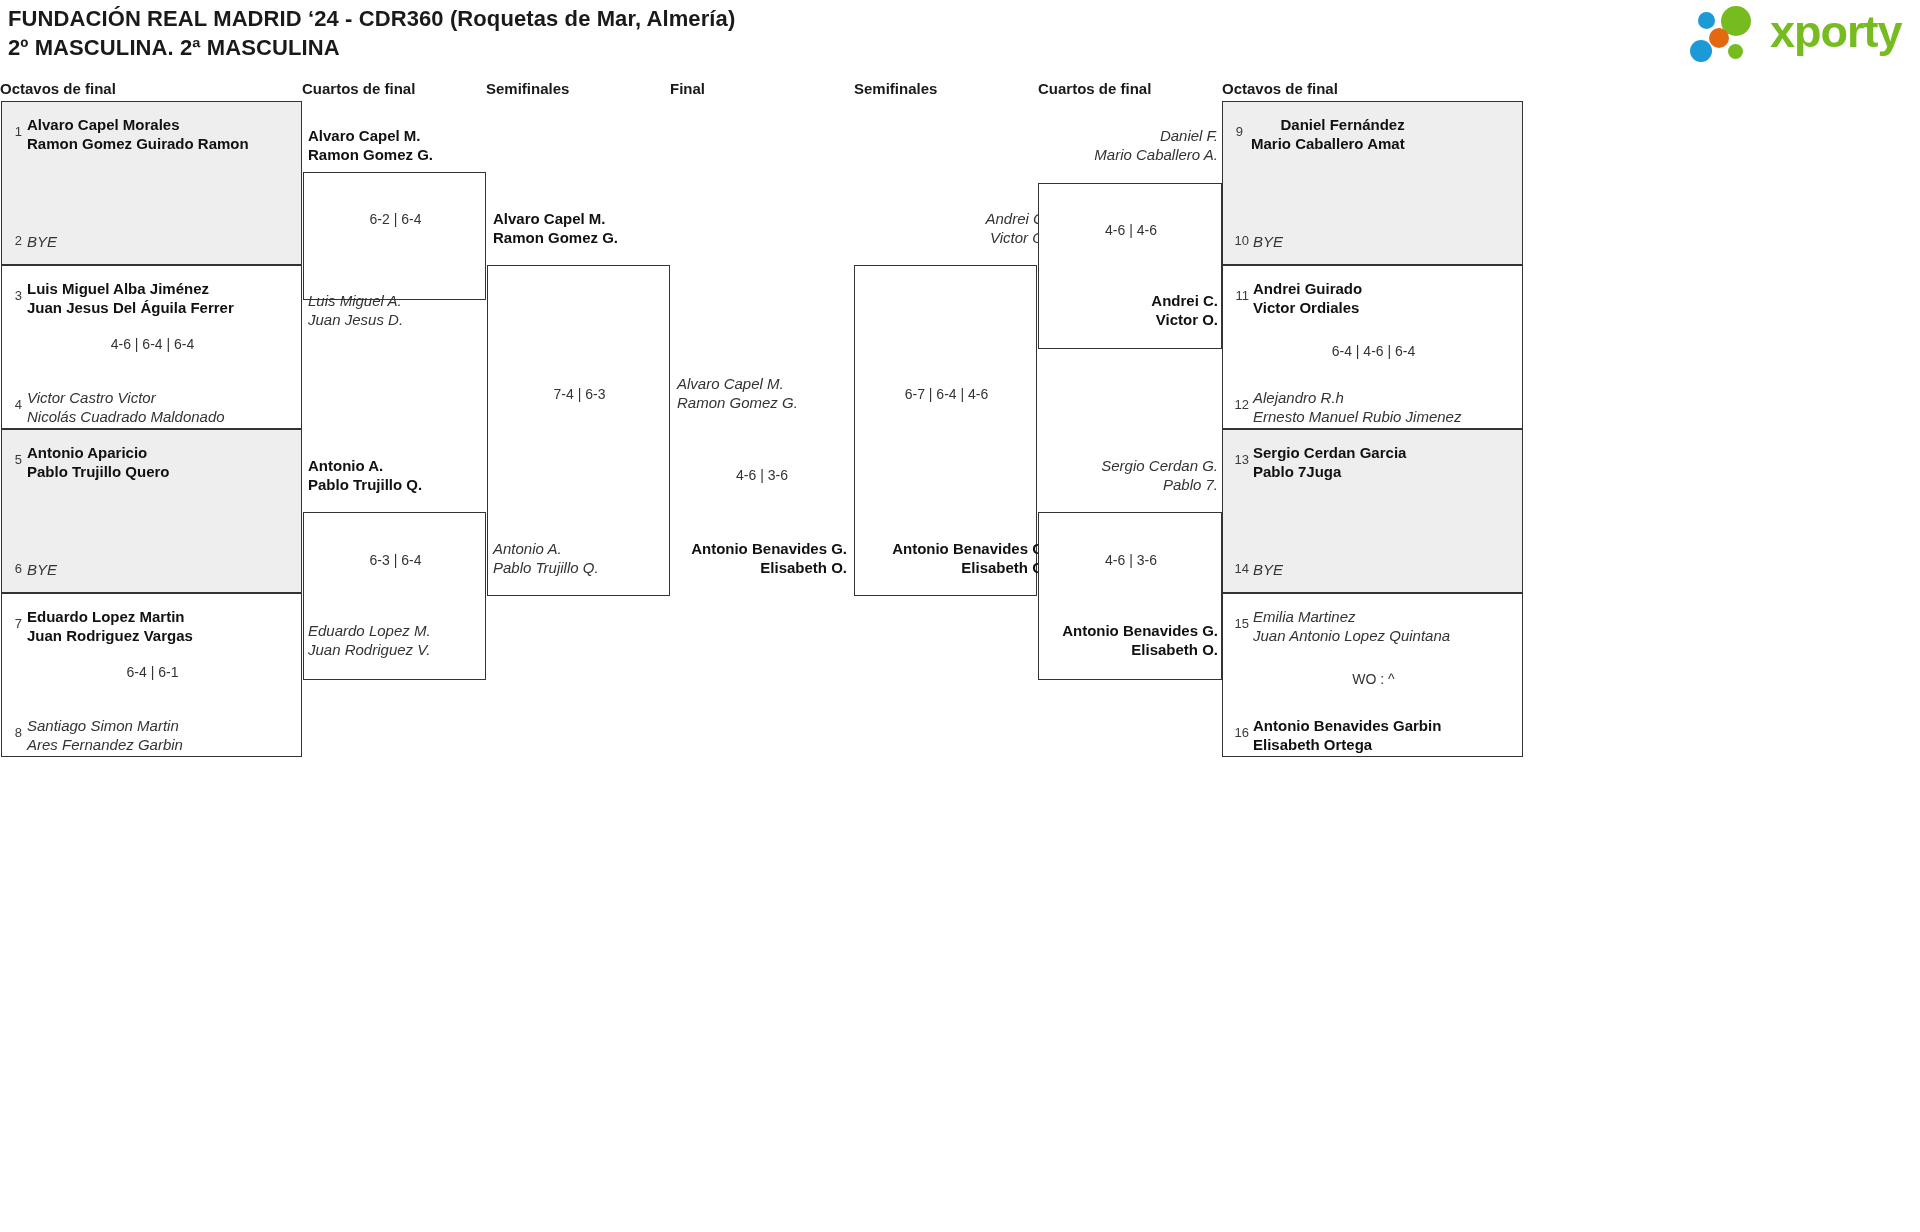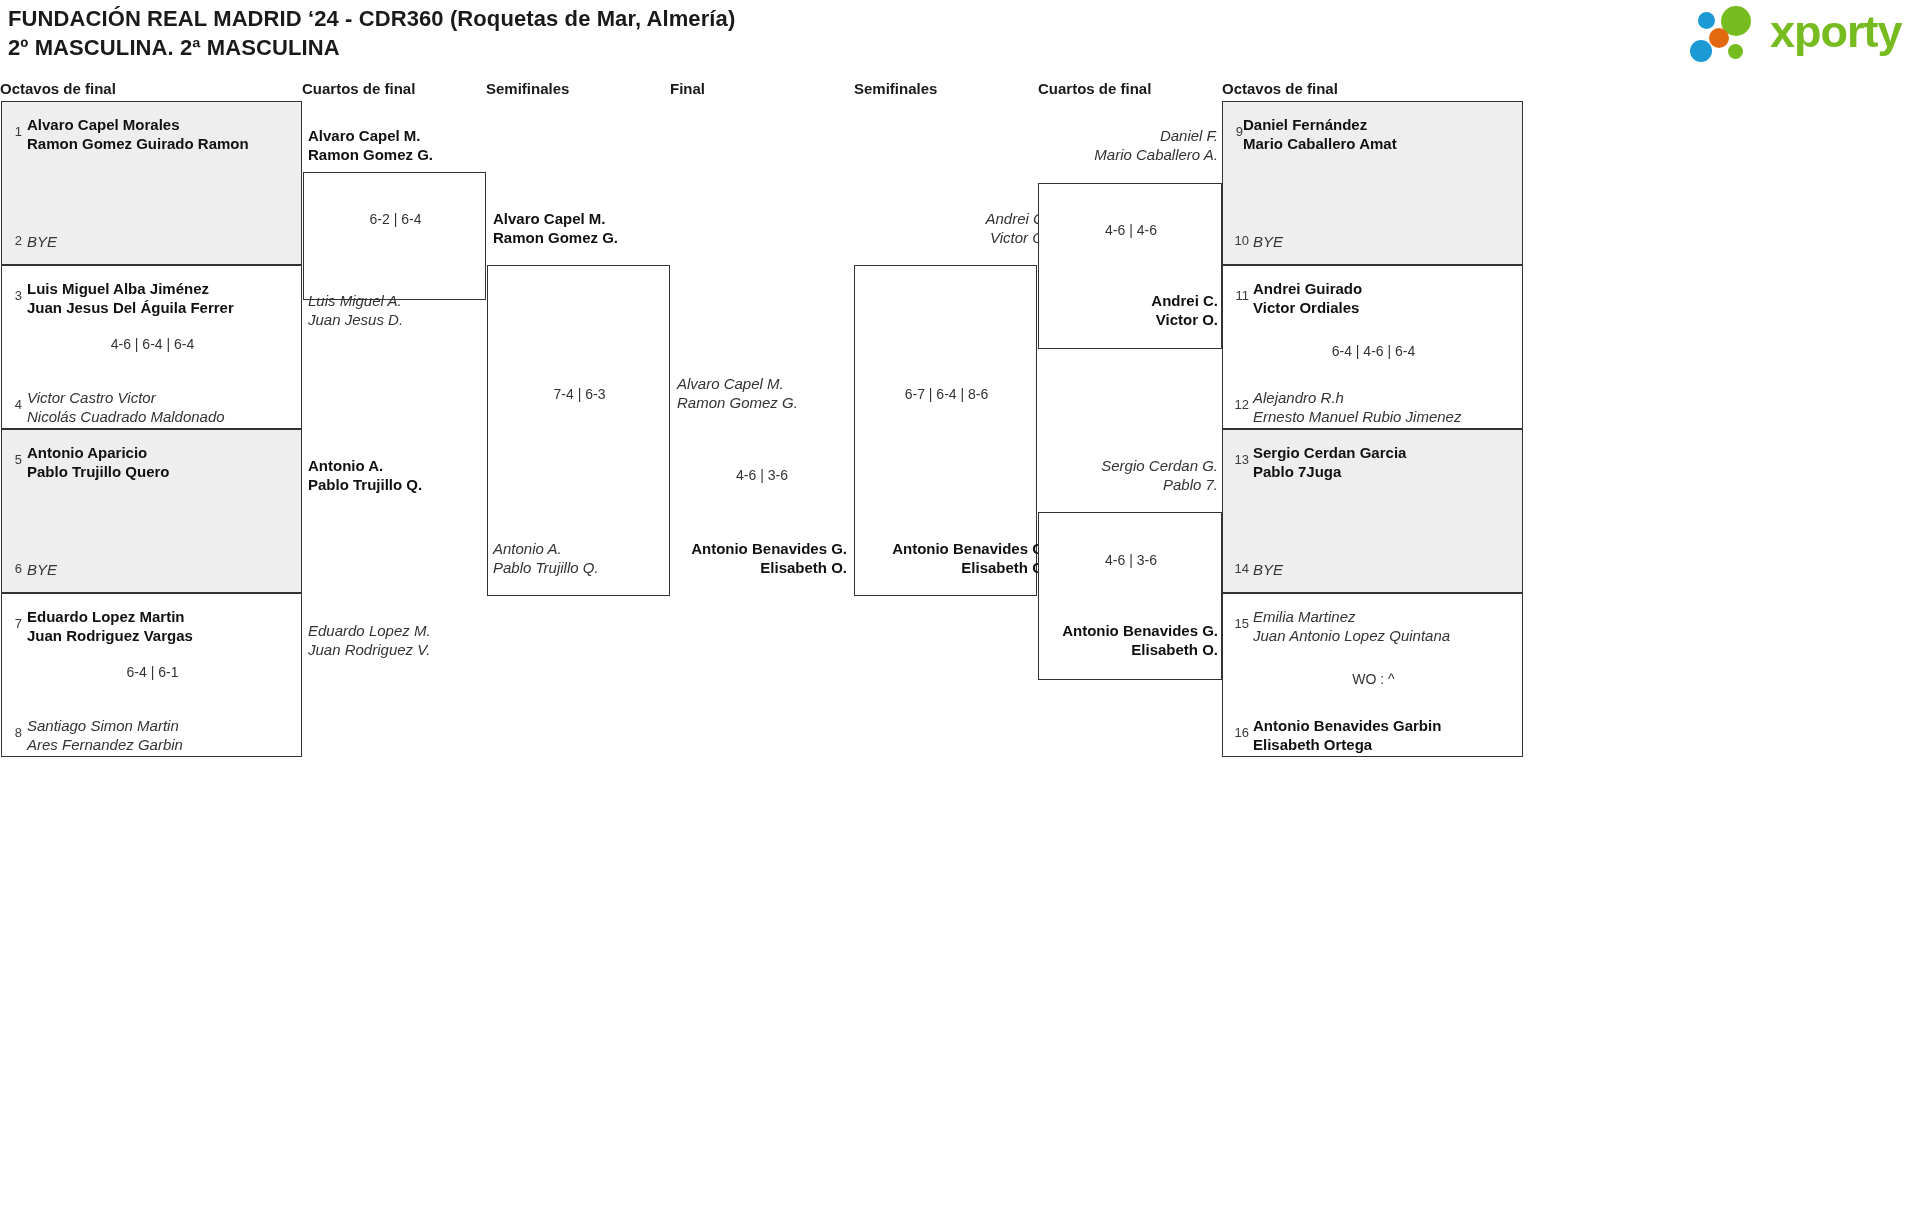--- a/index.html
+++ b/index.html
@@ -134,20 +134,23 @@
   </div>
   <div class="names norm" style="left:308px; top:291px;">
     <div>Luis Miguel A.</div>
     <div>Juan Jesus D.</div>
   </div>
 
   <div class="names bold" style="left:308px; top:456px;">
     <div>Antonio A.</div>
     <div>Pablo Trujillo Q.</div>
   </div>
+  <div class="box" style="left:303px; top:512px; width:183px; height:168px;">
+    <div class="score" style="left:0px; top:39px; width:183px;">6-3 | 6-4</div>
+  </div>
   <div class="names norm" style="left:308px; top:621px;">
     <div>Eduardo Lopez M.</div>
     <div>Juan Rodriguez V.</div>
   </div>
 
   <div class="names bold" style="left:493px; top:209px;">
     <div>Alvaro Capel M.</div>
     <div>Ramon Gomez G.</div>
   </div>
   <div class="box" style="left:487px; top:265px; width:183px; height:331px;">
@@ -166,21 +169,21 @@
   <div class="names bold right" style="left:610px; top:539px; width:237px;">
     <div>Antonio Benavides G.</div>
     <div>Elisabeth O.</div>
   </div>
 
   <div class="names norm right" style="left:854px; top:209px; width:194px;">
     <div>Andrei C.</div>
     <div>Victor O.</div>
   </div>
   <div class="box" style="left:854px; top:265px; width:183px; height:331px;">
-    <div class="score" style="left:0px; top:120px; width:183px;">6-7 | 6-4 | 8-6</div>
+    <div class="score" style="left:0px; top:120px; width:183px;">6-7 | 6-4 | 4-6</div>
   </div>
   <div class="names bold right" style="left:854px; top:539px; width:194px;">
     <div>Antonio Benavides G.</div>
     <div>Elisabeth O.</div>
   </div>
 
   <div class="names norm right" style="left:1024px; top:126px; width:194px;">
     <div>Daniel F.</div>
     <div>Mario Caballero A.</div>
   </div>
@@ -199,21 +202,21 @@
   <div class="box" style="left:1038px; top:512px; width:184px; height:168px;">
     <div class="score" style="left:0px; top:39px; width:184px;">4-6 | 3-6</div>
   </div>
   <div class="names bold right" style="left:1024px; top:621px; width:194px;">
     <div>Antonio Benavides G.</div>
     <div>Elisabeth O.</div>
   </div>
 
   <div class="box shaded" style="left:1222px; top:101px; width:301px; height:164px;">
     <div class="seed" style="left:2px;  top:22px;">9</div>
-    <div class="names bold" style="left:20px; top:13px;">
+    <div class="names bold" style="left:28px; top:13px;text-align:right;">
       <div>Daniel Fernández</div>
       <div>Mario Caballero Amat</div>
     </div>
     <div class="seed" style="left:2px;  top:131px; width:24px;">10</div>
     <div class="names norm" style="left:30px; top:130px;">
       <div>BYE</div>
     </div>
     <div class="score" style="left:0px; top:75px; width:301px;"></div>
   </div>
 

